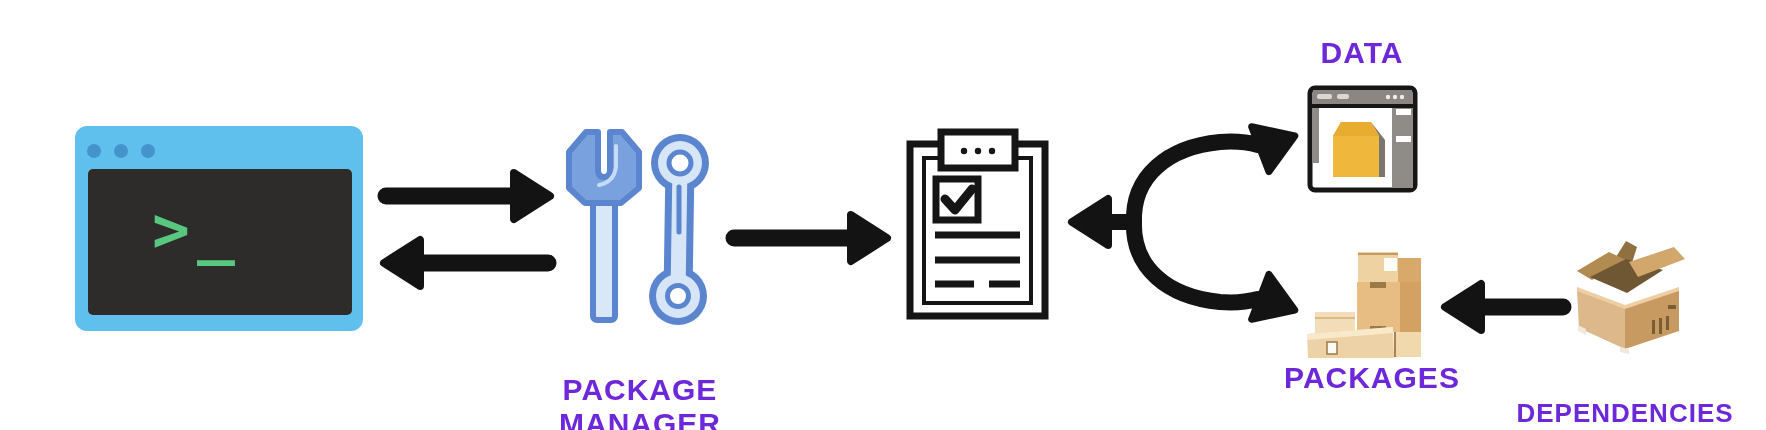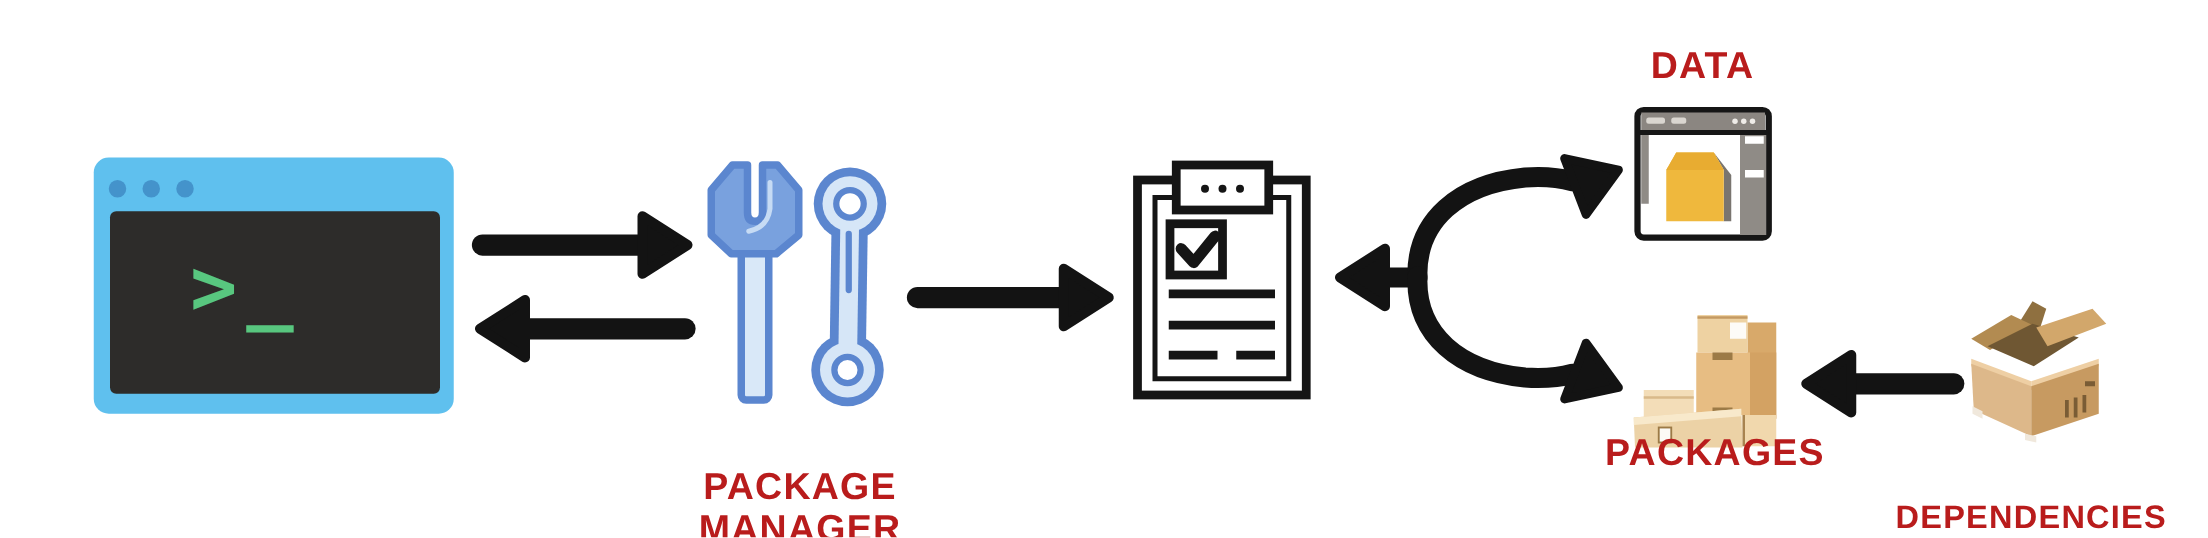--- a/index.html
+++ b/index.html
@@ -1,21 +1,21 @@
 <!DOCTYPE html>
 <html><head>
 <meta charset="utf-8">
 <style>
   html,body{margin:0;padding:0;background:#fff;}
   .canvas{position:relative;width:1766px;height:430px;background:#ffffff;overflow:hidden;
           font-family:"Liberation Sans",sans-serif;}
   .diagram-svg{position:absolute;left:0;top:0;}
   .lbl{position:absolute;transform:translateX(-50%);text-align:center;
        font-weight:bold;font-size:30px;line-height:34px;letter-spacing:1px;
-       color:#b91c1c;white-space:nowrap;}
+       color:#6d28d9;white-space:nowrap;}
   .lbl span{display:block;}
   .lbl-small{font-size:26px;letter-spacing:1px;margin-top:38px;}
   .prompt{position:absolute;left:152px;top:198px;
           font-family:"DejaVu Sans Mono",monospace;font-weight:bold;
           font-size:63px;line-height:63px;letter-spacing:7px;color:#58c77f;}
 </style>
 </head>
 <body>
 
 <div class="canvas">
@@ -167,17 +167,17 @@
 
 
   <div class="lbl" style="left:640px;top:346px;margin-top:27px;">
     <span>PACKAGE</span>
     <span>MANAGER</span>
   </div>
 
 
   <div class="lbl" style="left:1362px;top:36px;">DATA</div>
 
-  <div class="lbl" style="left:1372px;top:346px;">PACKAGES</div>
+  <div class="lbl" style="left:1372px;top:361px;">PACKAGES</div>
 
   <div class="lbl lbl-small" style="left:1625px;top:358px;">DEPENDENCIES</div>
 
 </div>
 
 </body></html>

